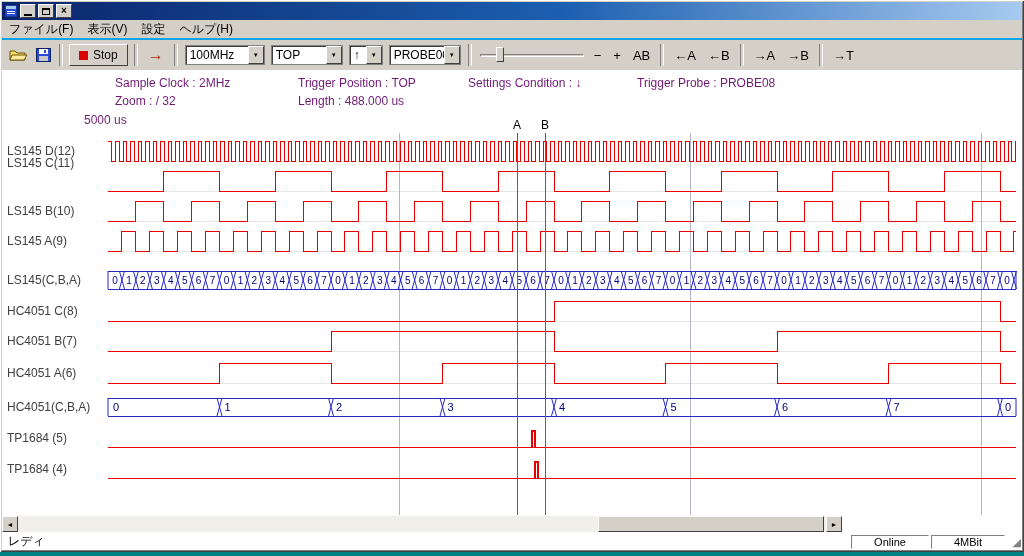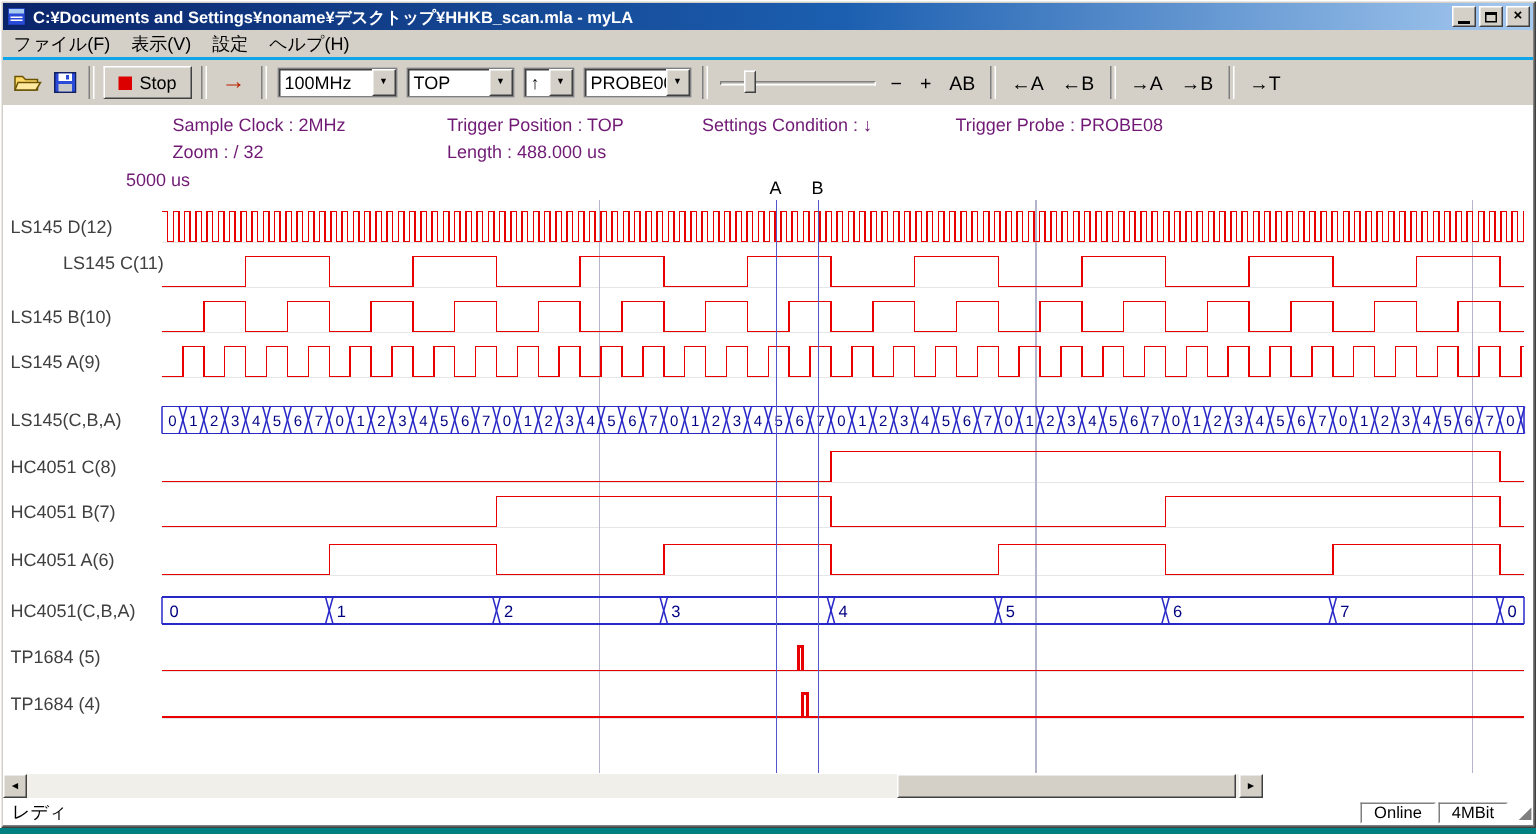--- a/index.html
+++ b/index.html
@@ -50,39 +50,38 @@
   .hscroll{position:absolute;left:2px;top:516px;width:840px;height:16px;background:#f1efe9;display:flex;}
   .scroll-btn{width:16px;height:16px;background:#d4d0c8;border:1px solid;border-color:#fff #404040 #404040 #fff;
               box-sizing:border-box;display:flex;align-items:center;justify-content:center;font-size:7px;color:#000;}
   .scroll-track{position:relative;flex:1;}
   .scroll-thumb{position:absolute;left:580px;top:0;width:226px;height:16px;background:#d4d0c8;
                 border:1px solid;border-color:#fff #404040 #404040 #fff;box-sizing:border-box;}
   
   .statusbar{position:absolute;left:2px;top:532px;right:2px;height:18px;background:#ffffff;border-top:1px solid #fff;
              box-sizing:border-box;display:flex;align-items:center;font-size:12px;}
   .status-ready{padding-left:6px;flex:1;}
-  .status-panel{height:14px;border:1px solid;border-color:#808080 #fff #fff #808080;padding:0 8px;margin-right:2px;
+  .status-panel{height:14px;border:1px solid;border-color:#808080 #fff #fff #808080;padding:0 22px;margin-right:2px;
                 display:flex;align-items:center;font-size:11px;box-sizing:border-box;}
   .resize-grip{width:14px;height:14px;color:#808080;font-size:11px;line-height:14px;margin-right:1px;text-align:right;}
 </style>
 </head>
 <body>
 
 <div class="window">
 
   <div class="titlebar">
     <span style="display:inline-flex;">
       <svg width="14" height="14">
           <rect x="1" y="1" width="12" height="12" fill="#2a4bd7" stroke="#0a246a"></rect>
           <rect x="2" y="2" width="10" height="3" fill="#a6caf0"></rect>
           <rect x="3" y="7" width="8" height="1" fill="#ffffff"></rect>
           <rect x="3" y="9" width="8" height="1" fill="#ffffff"></rect>
         </svg>
     </span>
-    <span class="title-text">C:¥Documents and Settings¥noname¥デスクトップ¥HHKB_scan.mla - myLA</span>
     <span class="cap-btn">
         <i class="glyph-min"></i>
       </span>
     <span class="cap-btn">
         <i class="glyph-max"></i>
       </span>
     <span class="cap-btn">×</span>
   </div>
 
   <div class="menubar">
@@ -411,21 +410,21 @@
 
   <div class="info-text" style="left:115px;top:76px;">Sample Clock : 2MHz</div>
   <div class="info-text" style="left:298px;top:76px;">Trigger Position : TOP</div>
   <div class="info-text" style="left:468px;top:76px;">Settings Condition : ↓</div>
   <div class="info-text" style="left:637px;top:76px;">Trigger Probe : PROBE08</div>
   <div class="info-text" style="left:115px;top:94px;">Zoom : /  32</div>
   <div class="info-text" style="left:298px;top:94px;">Length : 488.000 us</div>
   <div class="info-text" style="left:84px;top:113px;">5000 us</div>
 
   <div class="ch-label" style="top:144px;">LS145 D(12)</div>
-  <div class="ch-label" style="top:168px;margin-left:35px;">LS145 C(11)</div>
+  <div class="ch-label" style="top:156px;">LS145 C(11)</div>
   <div class="ch-label" style="top:204px;">LS145 B(10)</div>
   <div class="ch-label" style="top:234px;">LS145 A(9)</div>
   <div class="ch-label" style="top:273px;">LS145(C,B,A)</div>
   <div class="ch-label" style="top:304px;">HC4051 C(8)</div>
   <div class="ch-label" style="top:334px;">HC4051 B(7)</div>
   <div class="ch-label" style="top:366px;">HC4051 A(6)</div>
   <div class="ch-label" style="top:400px;">HC4051(C,B,A)</div>
   <div class="ch-label" style="top:431px;">TP1684 (5)</div>
   <div class="ch-label" style="top:462px;">TP1684 (4)</div>
 

